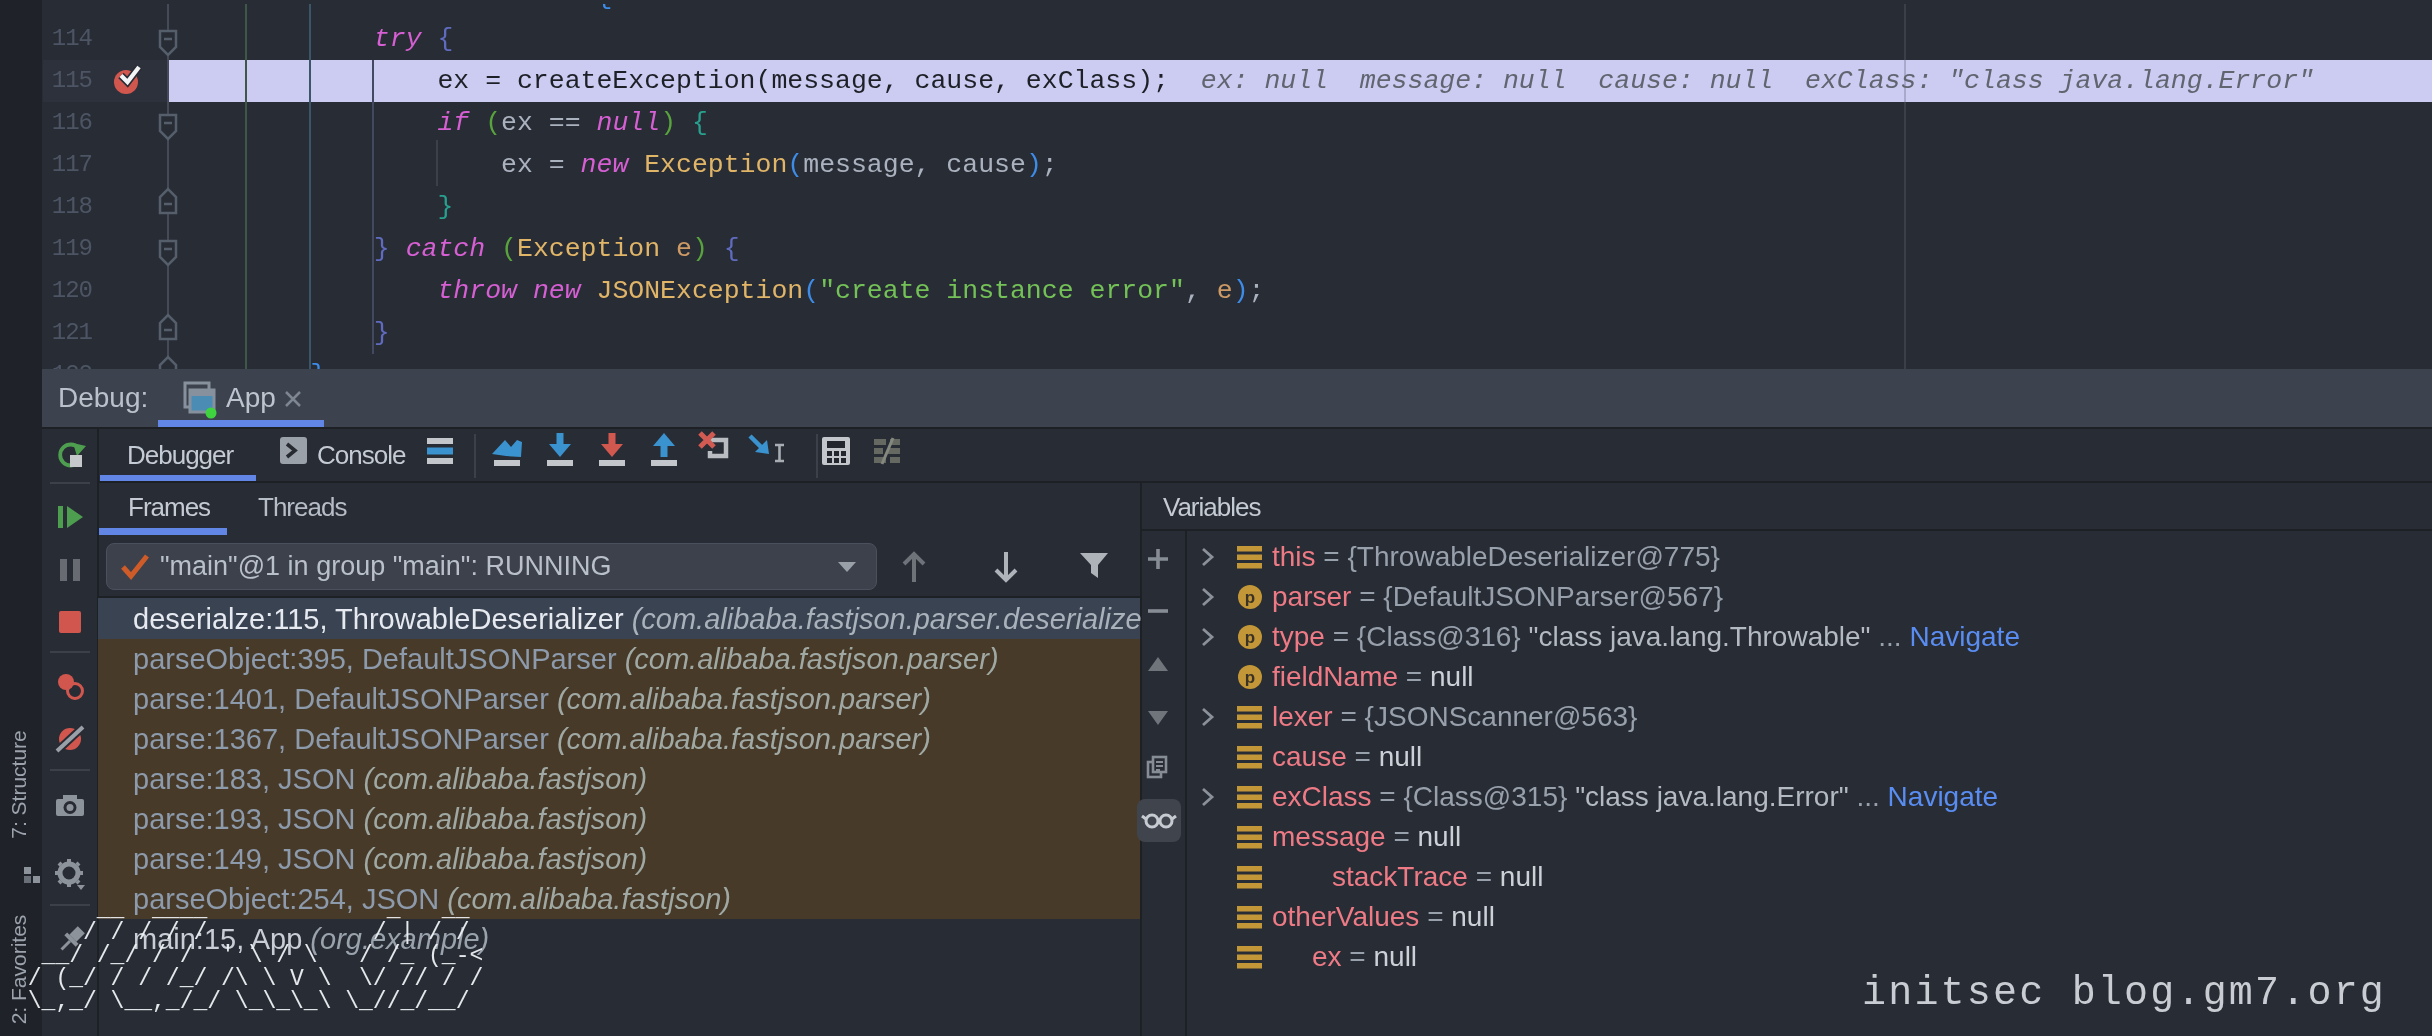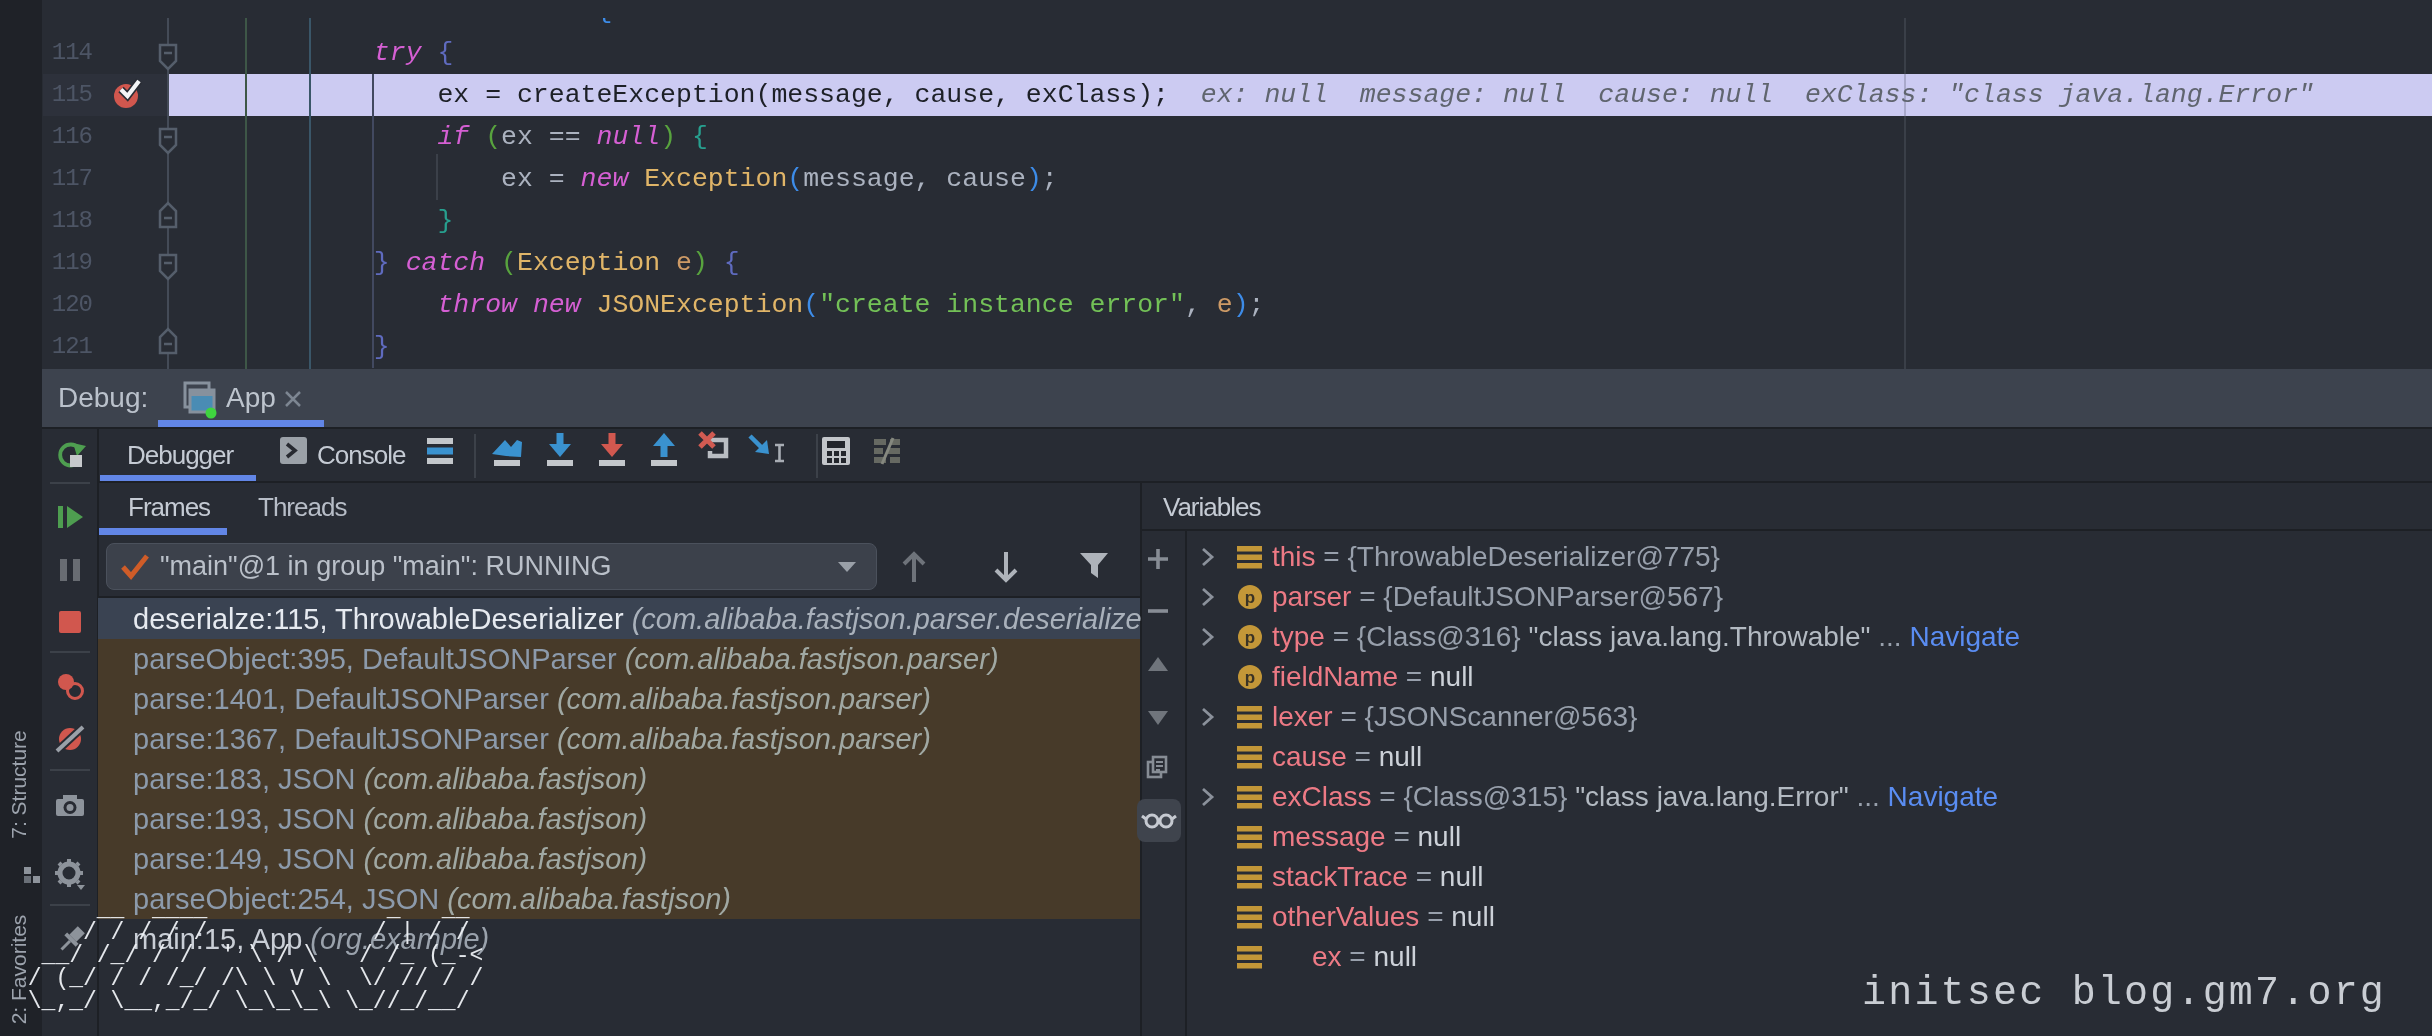--- a/index.html
+++ b/index.html
@@ -1,21 +1,21 @@
 <!DOCTYPE html>
 <html><head>
 <meta charset="utf-8">
 <style>
   html,body{margin:0;padding:0;background:#282c34;width:2432px;height:1036px;overflow:hidden;}
   *{box-sizing:border-box;-webkit-font-smoothing:antialiased;}
   .abs{position:absolute;}
   body{font-family:"Liberation Sans",sans-serif;position:relative;}
   .mono{font-family:"Liberation Mono",monospace;}
   .it{font-style:italic;}
-  #editor{position:absolute;left:0;top:18px;width:2432px;height:369px;overflow:hidden;background:#282c34;}
+  #editor{position:absolute;left:0;top:4px;width:2432px;height:369px;overflow:hidden;background:#282c34;}
   .cl{position:absolute;left:183px;height:42px;line-height:42px;white-space:pre;font-family:"Liberation Mono",monospace;font-size:26.5px;color:#abb2bf;}
   .ln{position:absolute;width:92px;text-align:right;height:42px;line-height:42px;font-family:"Liberation Mono",monospace;font-size:24px;letter-spacing:-1px;color:#4d5565;left:0px;}
   .kw{color:#d55fd3;font-style:italic;}
   .cls{color:#e0b568;}
   .str{color:#73c157;}
   .pg{color:#58a33e;}
   .pb{color:#3d8ce8;}
   .bt{color:#27a08f;}
   .bi{color:#5f6bbf;}
   .tan{color:#cd9a66;}
@@ -392,21 +392,21 @@
     </g>
   </svg>
 <div class="vrow" style="left:1272px;top:817px;"><span class="vname">message</span> = <span class="vnull">null</span></div>
 <svg class="abs" style="left:1237px;top:865px;" width="26" height="24" viewBox="0 0 26 24">
     <g fill="#c39738">
       <rect x="0" y="1" width="25" height="5.5"></rect>
       <rect x="0" y="9.5" width="25" height="5.5"></rect>
       <rect x="0" y="18" width="25" height="5.5"></rect>
     </g>
   </svg>
-<div class="vrow" style="left:1272px;top:857px;"><span class="vname">stackTrace</span> = <span class="vnull">null</span></div>
+<div class="vrow" style="left:1332px;top:857px;"><span class="vname">stackTrace</span> = <span class="vnull">null</span></div>
 <svg class="abs" style="left:1237px;top:905px;" width="26" height="24" viewBox="0 0 26 24">
     <g fill="#c39738">
       <rect x="0" y="1" width="25" height="5.5"></rect>
       <rect x="0" y="9.5" width="25" height="5.5"></rect>
       <rect x="0" y="18" width="25" height="5.5"></rect>
     </g>
   </svg>
 <div class="vrow" style="left:1272px;top:897px;"><span class="vname">otherValues</span> = <span class="vnull">null</span></div>
 <svg class="abs" style="left:1237px;top:945px;" width="26" height="24" viewBox="0 0 26 24">
     <g fill="#c39738">

